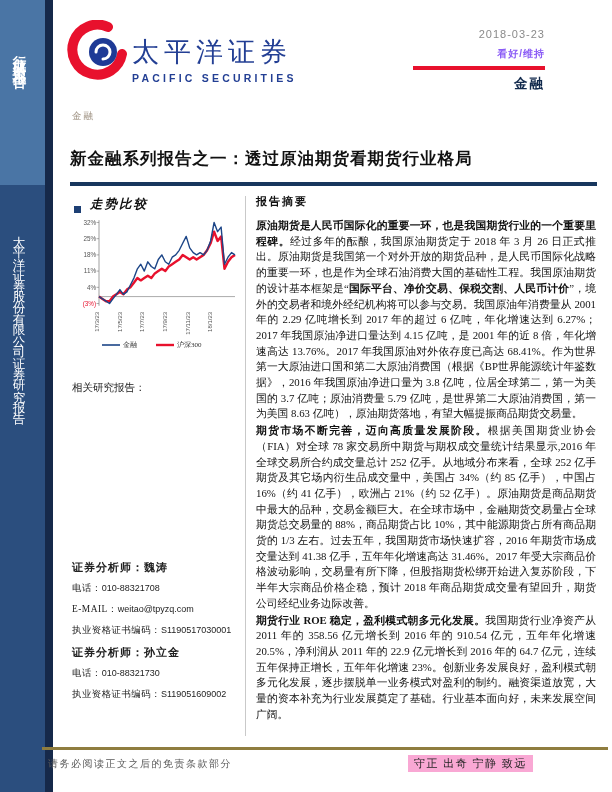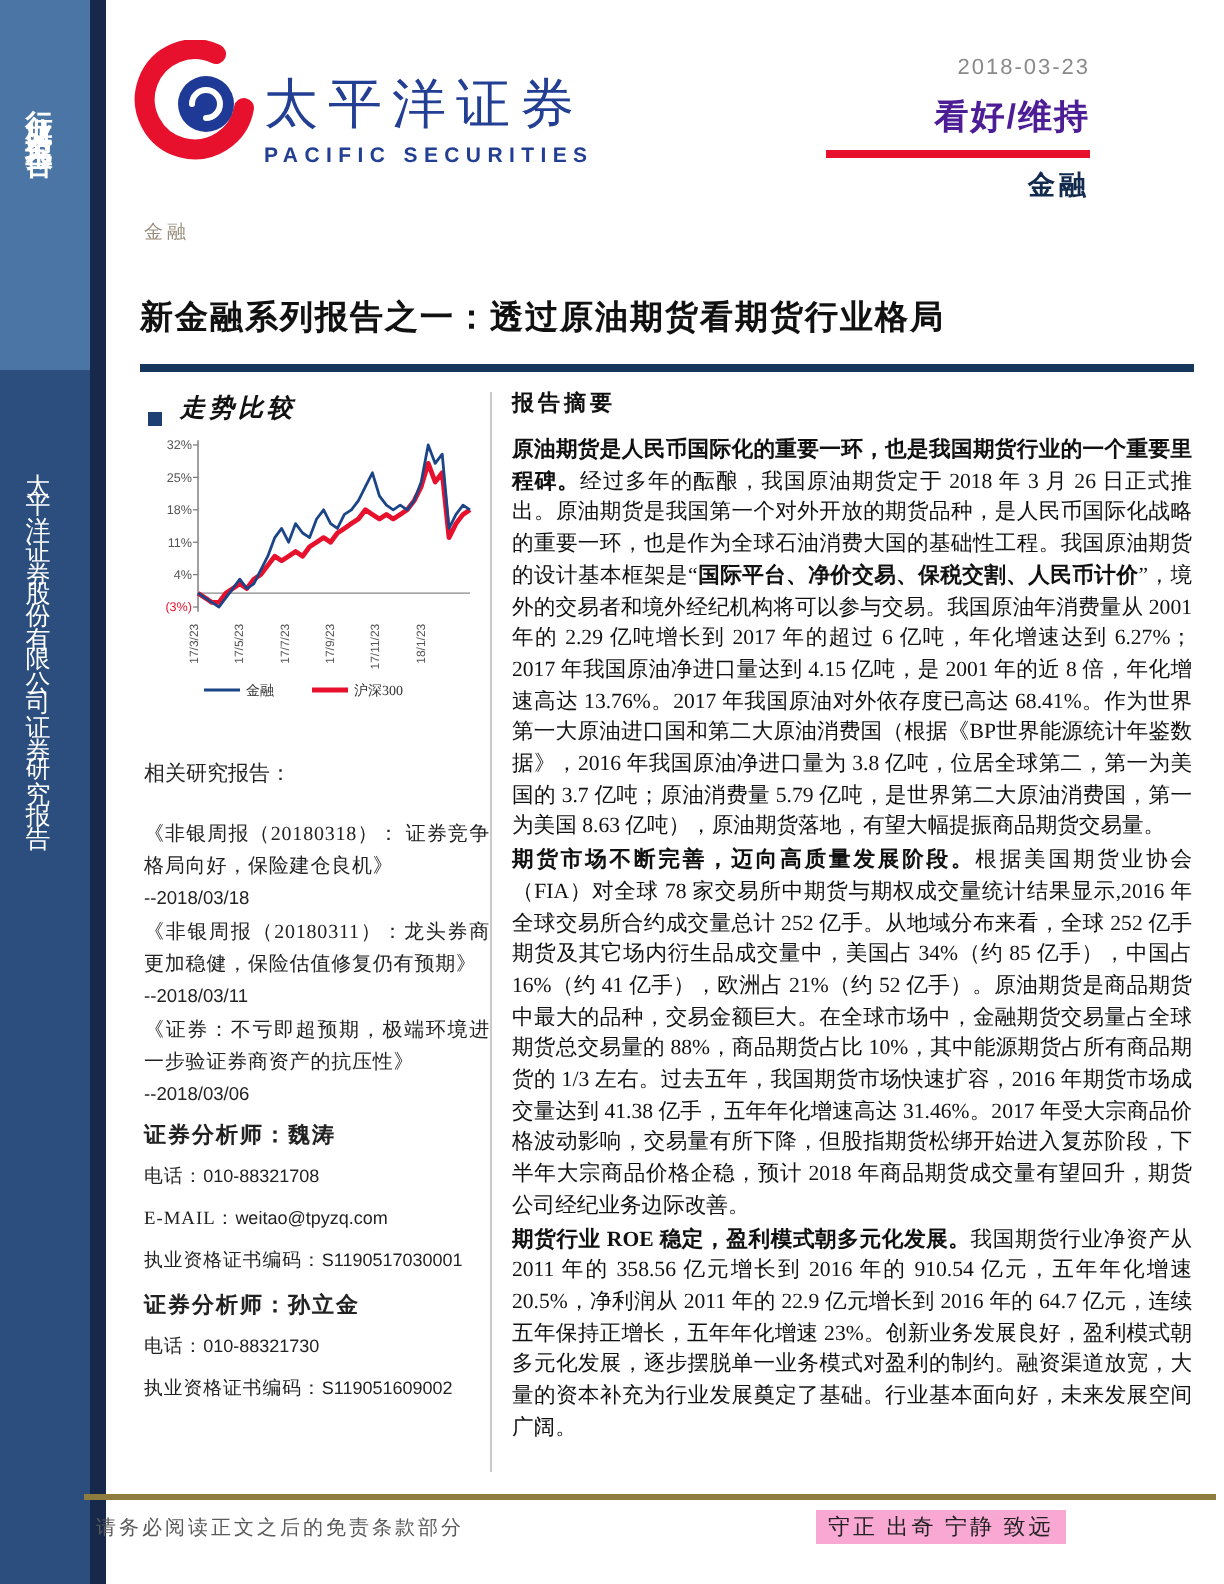--- a/index.html
+++ b/index.html
@@ -17,21 +17,21 @@
 
   
   .logo{position:absolute;left:66px;top:20px;}
   .brand{position:absolute;left:132px;top:34px;color:#233f94;}
   .brand-cn{font-size:27px;font-weight:normal;letter-spacing:5px;font-family:"Liberation Sans",sans-serif;}
   .brand-en{font-size:10.5px;letter-spacing:3.2px;margin-top:2px;font-family:"Liberation Sans",sans-serif;font-weight:bold;}
   .category{position:absolute;left:72px;top:110px;font-size:9.5px;color:#9b8e7e;letter-spacing:2px;}
   .meta{position:absolute;left:385px;top:28px;width:160px;text-align:right;font-family:"Liberation Sans",sans-serif;}
   .meta-date{font-size:11px;color:#8a8a8a;letter-spacing:1px;}
   .meta-type{font-size:9.5px;color:#9a9a9a;margin-top:7px;letter-spacing:1px;}
-  .meta-rating{font-size:17px;color:#4c1d95;margin-top:7px;font-weight:bold;letter-spacing:1px;}
+  .meta-rating{font-size:10px;color:#8b5cf6;margin-top:7px;font-weight:bold;letter-spacing:1px;}
   .meta-rule{height:3.5px;background:#e8112d;width:132px;margin:5px 0 0 28px;}
   .meta-industry{font-size:13.5px;color:#122a4d;font-weight:bold;margin-top:5px;letter-spacing:2px;}
 
   .doc-title{position:absolute;left:70px;top:148px;width:510px;font-size:16.5px;
         font-weight:bold;color:#111;letter-spacing:1px;}
   .title-rule{position:absolute;left:70px;top:182px;width:527px;height:3.5px;background:#17365d;}
 
   
   .sec-head{position:absolute;left:74px;top:196px;display:flex;align-items:flex-end;}
   .sec-bullet{width:7px;height:7px;background:#1d3f74;margin-right:9px;}
@@ -125,34 +125,20 @@
         <text x="117.66666666666667" y="98.84210526315789" text-anchor="end" font-size="6" fill="#555" font-family="Liberation Sans, sans-serif" transform="rotate(-90 117.66666666666667 98.84210526315789)">17/11/23</text>
         <text x="140.33333333333331" y="98.84210526315789" text-anchor="end" font-size="6" fill="#555" font-family="Liberation Sans, sans-serif" transform="rotate(-90 140.33333333333331 98.84210526315789)">18/1/23</text>
         <line x1="30" y1="132" x2="48" y2="132" stroke="#1c4587" stroke-width="1.6"></line>
         <text x="51" y="134.4" font-size="7" fill="#333">金融</text>
         <line x1="84" y1="132" x2="102" y2="132" stroke="#e8112d" stroke-width="2.4"></line>
         <text x="105" y="134.4" font-size="7" fill="#333">沪深300</text>
       </svg></div>
 
   <div class="related">
     <div class="related-head">相关研究报告：</div>
-    <div id="related-list">
-        <div>
-          <div class="report-title">《非银周报（20180318）： 证券竞争格局向好，保险建仓良机》</div>
-          <div class="report-date">--2018/03/18</div>
-        </div>
-        <div>
-          <div class="report-title">《非银周报（20180311）：龙头券商更加稳健，保险估值修复仍有预期》</div>
-          <div class="report-date">--2018/03/11</div>
-        </div>
-        <div>
-          <div class="report-title">《证券：不亏即超预期，极端环境进一步验证券商资产的抗压性》</div>
-          <div class="report-date">--2018/03/06</div>
-        </div>
-      </div>
   </div>
 
   <div class="analysts" id="analysts">
       <div class="analyst-block">
         <div class="analyst-name">证券分析师：魏涛</div>
         <div class="analyst-row"><span>电话：</span><span class="val">010-88321708</span></div>
         <div class="analyst-row"><span>E-MAIL：</span><span class="val">weitao@tpyzq.com</span></div>
         <div class="analyst-row"><span>执业资格证书编码：</span><span class="val">S1190517030001</span></div>
       </div>
       <div class="analyst-block">

